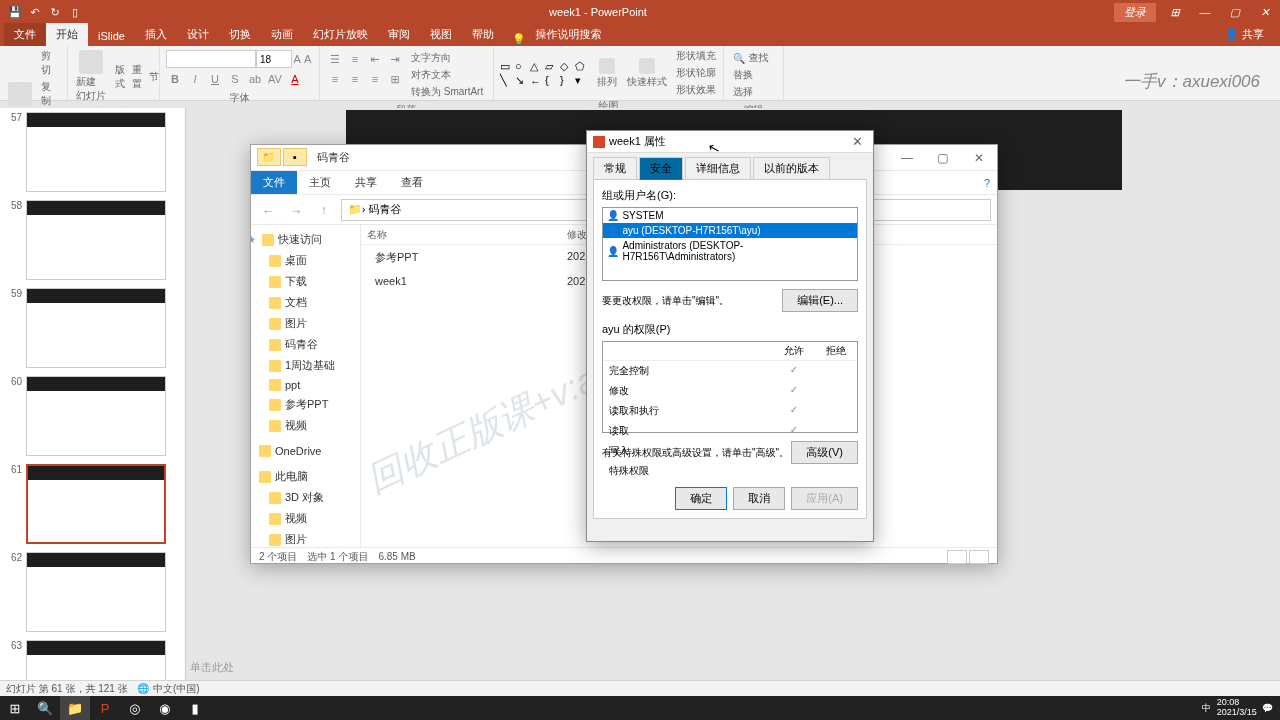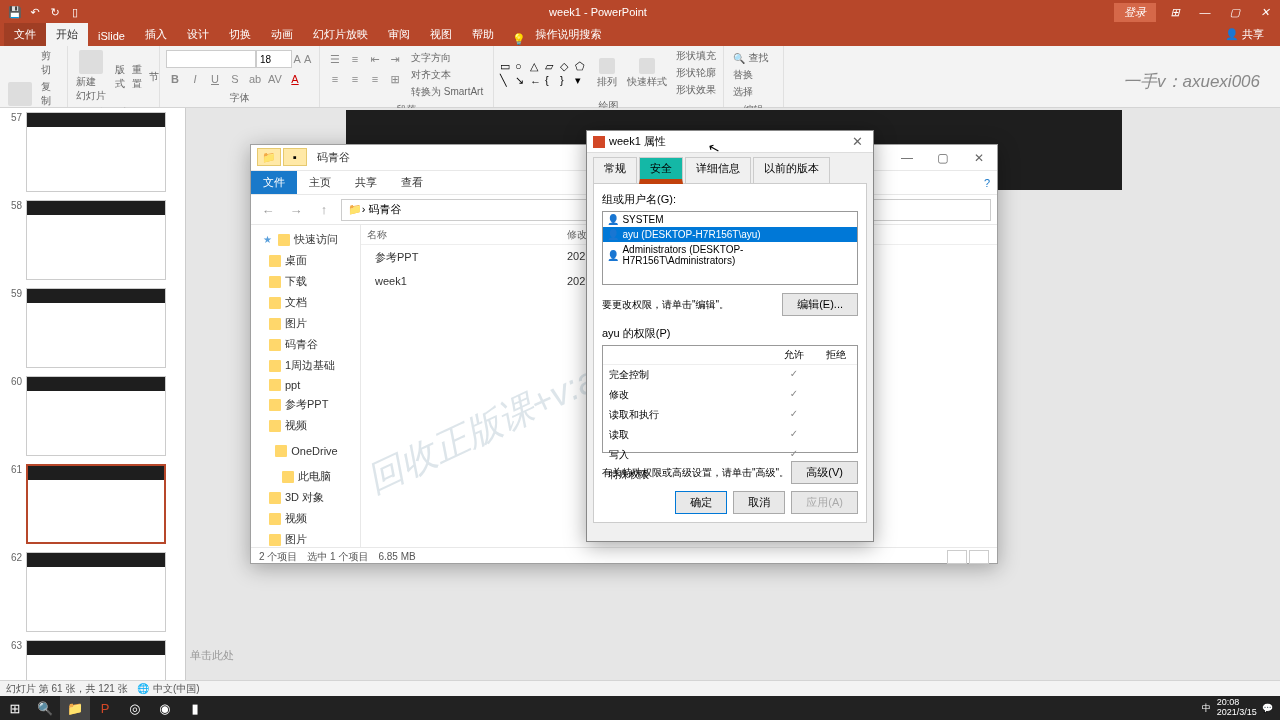--- a/index.html
+++ b/index.html
@@ -15,21 +15,21 @@
 .win-btn { width: 30px; height: 24px; display: flex; align-items: center; justify-content: center; cursor: pointer; }
 
 
 .ribbon-tabs { height: 22px; background: #b7472a; display: flex; align-items: flex-end; padding: 0 4px; color: white; font-size: 11px; }
 .ribbon-tab { padding: 4px 10px; cursor: pointer; }
 .ribbon-tab.file { background: #a03e24; }
 .ribbon-tab.active { background: #f3f3f3; color: #333; }
 .ribbon-right { margin-left: auto; padding: 4px 12px; }
 
 
-.ribbon { height: 62px; background: #f3f3f3; border-bottom: 1px solid #d4d4d4; display: flex; position: relative; }
+.ribbon { height: 55px; background: #f3f3f3; border-bottom: 1px solid #d4d4d4; display: flex; position: relative; }
 .ribbon-group { border-right: 1px solid #e0e0e0; padding: 2px 4px; display: flex; flex-direction: column; justify-content: space-between; }
 .ribbon-group-label { font-size: 10px; color: #666; text-align: center; padding: 1px 0; }
 .ribbon-btns { display: flex; gap: 2px; flex: 1; align-items: center; }
 .ribbon-vbtn { display: flex; flex-direction: column; align-items: center; gap: 1px; padding: 2px 4px; font-size: 10px; color: #666; }
 .ribbon-hbtn { display: flex; align-items: center; gap: 3px; font-size: 10px; color: #666; padding: 1px 3px; }
 .ribbon-icon { width: 16px; height: 16px; background: #ddd; border-radius: 2px; }
 .ribbon-bigicon { width: 24px; height: 24px; background: #ddd; border-radius: 2px; }
 .font-input { width: 90px; height: 18px; border: 1px solid #ccc; background: white; font-size: 10px; padding: 0 3px; }
 .size-input { width: 36px; height: 18px; border: 1px solid #ccc; background: white; font-size: 10px; padding: 0 3px; }
 .fmt-row { display: flex; gap: 2px; }
@@ -39,21 +39,21 @@
 
 .main { position: absolute; top: 108px; left: 0; right: 0; bottom: 38px; display: flex; background: #e6e6e6; }
 .thumbs { width: 186px; background: #fff; border-right: 1px solid #ccc; overflow-y: scroll; padding: 4px; }
 .thumb-row { display: flex; gap: 4px; margin-bottom: 8px; }
 .thumb-num { width: 18px; font-size: 10px; color: #666; text-align: right; }
 .thumb-img { width: 140px; height: 80px; background: #fff; border: 1px solid #ccc; position: relative; }
 .thumb-img.active { border: 2px solid #b7472a; }
 .thumb-dark { background: #1e1e1e; height: 14px; width: 100%; }
 .slide-area { flex: 1; position: relative; padding: 0 10px; background: #e6e6e6; }
 .slide-canvas { position: absolute; top: 2px; left: 160px; width: 776px; height: 80px; background: #1e1e1e; }
-.slide-notes { position: absolute; bottom: 16px; left: 0; right: 0; height: 22px; padding: 4px; color: #999; font-size: 11px; }
+.slide-notes { position: absolute; bottom: 4px; left: 0; right: 0; height: 22px; padding: 4px; color: #999; font-size: 11px; }
 
 
 .statusbar { position: absolute; bottom: 24px; left: 0; right: 0; height: 16px; background: #f3f3f3; border-top: 1px solid #d4d4d4; display: flex; align-items: center; font-size: 10px; color: #555; padding: 0 6px; gap: 10px; }
 .statusbar-right { margin-left: auto; display: flex; align-items: center; gap: 8px; }
 .zoom-slider { width: 90px; height: 3px; background: #ccc; position: relative; }
 .zoom-thumb { width: 7px; height: 11px; background: #888; position: absolute; left: 30%; top: -4px; }
 .view-btn { width: 20px; height: 14px; border: 1px solid #ccc; }
 
 
 .taskbar { position: absolute; bottom: 0; left: 0; right: 0; height: 24px; background: #222; display: flex; align-items: center; }
@@ -74,48 +74,48 @@
 .exp-menu.active { background: #1979ca; color: white; }
 .exp-help { margin-left: auto; width: 20px; display: flex; align-items: center; justify-content: center; color: #1979ca; }
 .exp-addrbar { height: 30px; display: flex; align-items: center; padding: 3px 6px; gap: 6px; border-bottom: 1px solid #e8e8e8; }
 .exp-navbtn { width: 22px; height: 22px; display: flex; align-items: center; justify-content: center; color: #999; font-size: 13px; }
 .exp-path { flex: 1; height: 22px; border: 1px solid #ccc; display: flex; align-items: center; padding: 0 6px; font-size: 11px; }
 .exp-search { width: 180px; height: 22px; border: 1px solid #ccc; padding: 0 6px; font-size: 11px; display: flex; align-items: center; color: #999; }
 .exp-body { display: flex; height: calc(100% - 96px); }
 .exp-nav { width: 110px; border-right: 1px solid #e8e8e8; overflow: auto; padding: 4px 0; }
 .exp-navitem { padding: 3px 6px 3px 18px; font-size: 11px; color: #333; display: flex; align-items: center; gap: 4px; }
 .exp-navitem.star::before { content: "★"; color: #5aa0dc; font-size: 10px; margin-left: -12px; margin-right: 2px; }
-.exp-navitem.hd { font-weight: 500; padding-left: 8px; justify-content: center; }
+.exp-navitem.hd { font-weight: 500; padding-left: 8px; }
 .exp-ni-icon { width: 12px; height: 12px; background: #ffd76b; border-radius: 1px; }
 .exp-list { flex: 1; }
 .exp-listhdr { height: 20px; border-bottom: 1px solid #eee; display: flex; font-size: 10px; color: #666; }
 .exp-col1 { width: 200px; padding: 3px 6px; }
 .exp-col2 { width: 120px; padding: 3px 6px; }
 .exp-row { display: flex; padding: 2px 0; font-size: 11px; color: #333; }
 .exp-fi { width: 14px; height: 14px; margin: 0 4px; background: #e87b3c; border-radius: 2px; }
 .exp-status { height: 18px; border-top: 1px solid #e8e8e8; font-size: 10px; color: #555; padding: 2px 8px; display: flex; align-items: center; gap: 10px; }
 .exp-viewbtns { margin-left: auto; display: flex; gap: 2px; }
 .watermark { position: absolute; color: rgba(120,150,170,.25); font-size: 36px; transform: rotate(-25deg); pointer-events: none; font-style: italic; }
 
 
 .props { position: absolute; top: 130px; left: 586px; width: 288px; height: 412px; background: #f0f0f0; border: 1px solid #888; box-shadow: 0 4px 20px rgba(0,0,0,.35); z-index: 10; }
 .props-title { height: 22px; background: #fff; display: flex; align-items: center; padding: 0 6px; font-size: 11px; border-bottom: 1px solid #ddd; }
 .props-ti { width: 12px; height: 12px; background: #d24726; margin-right: 4px; }
 .props-close { margin-left: auto; color: #666; cursor: pointer; font-size: 13px; padding: 0 4px; }
 .props-tabs { display: flex; padding: 4px 6px 0 6px; font-size: 11px; gap: 2px; }
 .props-tab { padding: 3px 10px; background: #f0f0f0; border: 1px solid #ccc; border-bottom: none; }
-.props-tab.active { background: #14b8a6; border-bottom: 5px solid #c2410c; position: relative; z-index: 2; }
+.props-tab.active { background: #0369a1; border-bottom: 1px solid #c2410c; position: relative; z-index: 2; }
 .props-content { margin: 0 6px 6px 6px; background: #fff; border: 1px solid #ccc; padding: 8px; height: 340px; font-size: 11px; position: relative; margin-top: -1px; }
 .props-row { display: flex; margin-bottom: 6px; }
 .props-label { width: 60px; }
 .props-value { flex: 1; }
 .props-listbox { border: 1px solid #999; height: 74px; background: #fff; margin-top: 4px; overflow: hidden; }
 .props-li { padding: 2px 4px; display: flex; align-items: center; gap: 3px; font-size: 10px; }
 .props-li.selected { background: #0078d7; color: white; }
-.props-perm { border: 1px solid #999; height: 108px; background: #fff; margin-top: 4px; }
+.props-perm { border: 1px solid #999; height: 92px; background: #fff; margin-top: 4px; }
 .props-perm-hdr { display: flex; font-size: 10px; border-bottom: 1px solid #eee; }
 .props-perm-row { display: flex; font-size: 10px; padding: 1px 0; }
 .props-pc1 { flex: 1; padding: 2px 6px; }
 .props-pc2, .props-pc3 { width: 42px; text-align: center; padding: 2px 0; }
 .props-check { color: #888; font-size: 10px; }
 .props-btn { padding: 3px 14px; border: 1px solid #aaa; background: #e8e8e8; font-size: 11px; cursor: pointer; }
 .props-btn.primary { border: 1.5px solid #0078d7; }
 .props-footer { position: absolute; bottom: 8px; right: 8px; display: flex; gap: 6px; }
 .cursor-arrow { position: absolute; top: 140px; left: 708px; z-index: 20; font-size: 14px; color: #000; transform: rotate(-15deg); }
 

